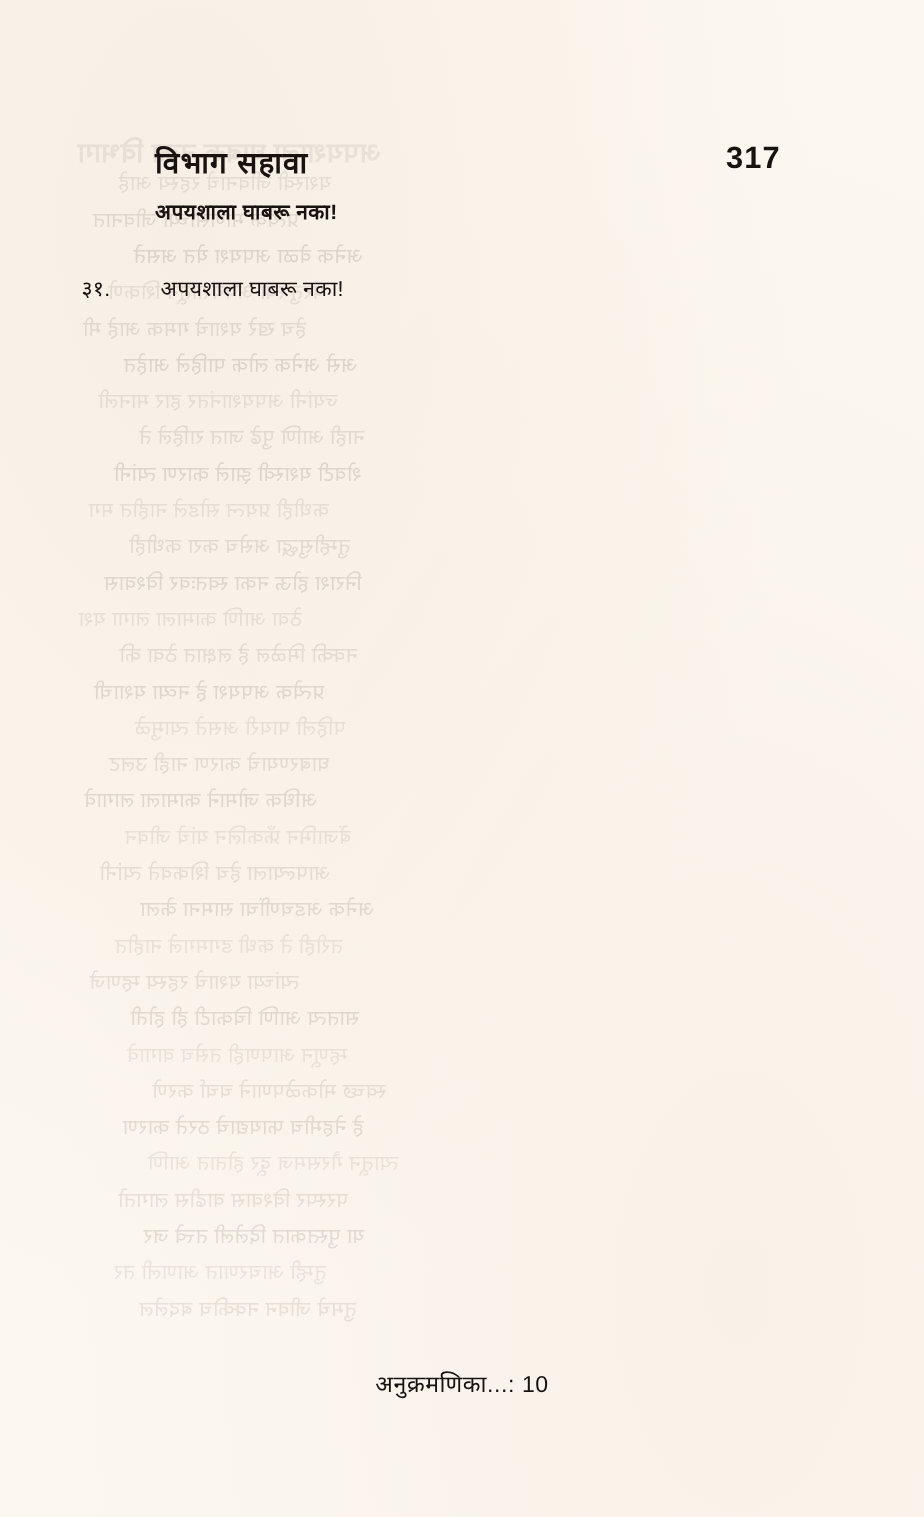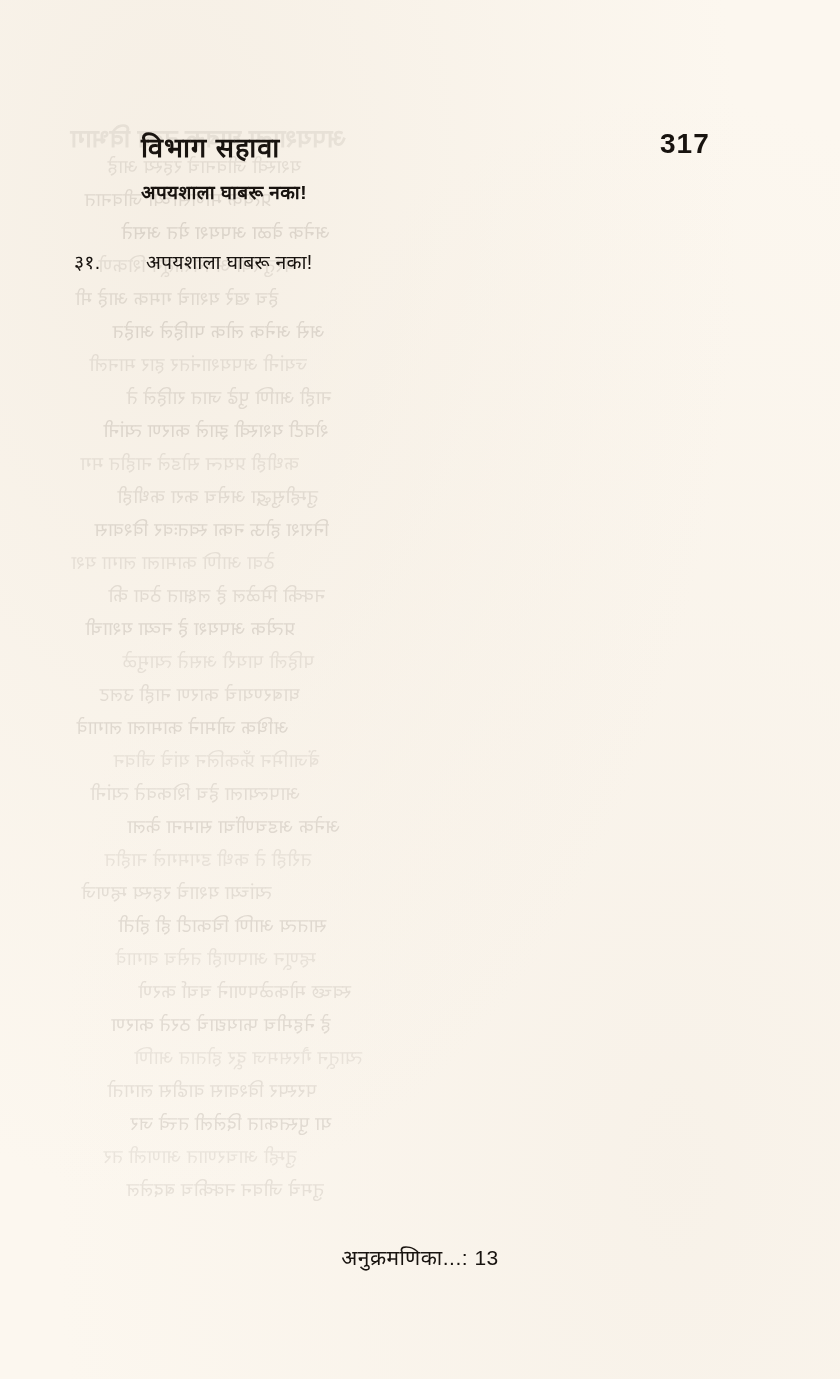--- a/index.html
+++ b/index.html
@@ -167,16 +167,16 @@
 
     <div class="section-subtitle">अपयशाला  घाबरू नका!</div>
 
     <div class="toc">
       <div class="toc-row">
         <span class="toc-num">३१.</span>
         <span class="toc-label">अपयशाला  घाबरू नका!</span>
       </div>
     </div>
 
-    <div class="footer">अनुक्रमणिका...: 13</div>
+    <div class="footer">अनुक्रमणिका...: 10</div>
 
   </div>
 </div>
 
 </body></html>

